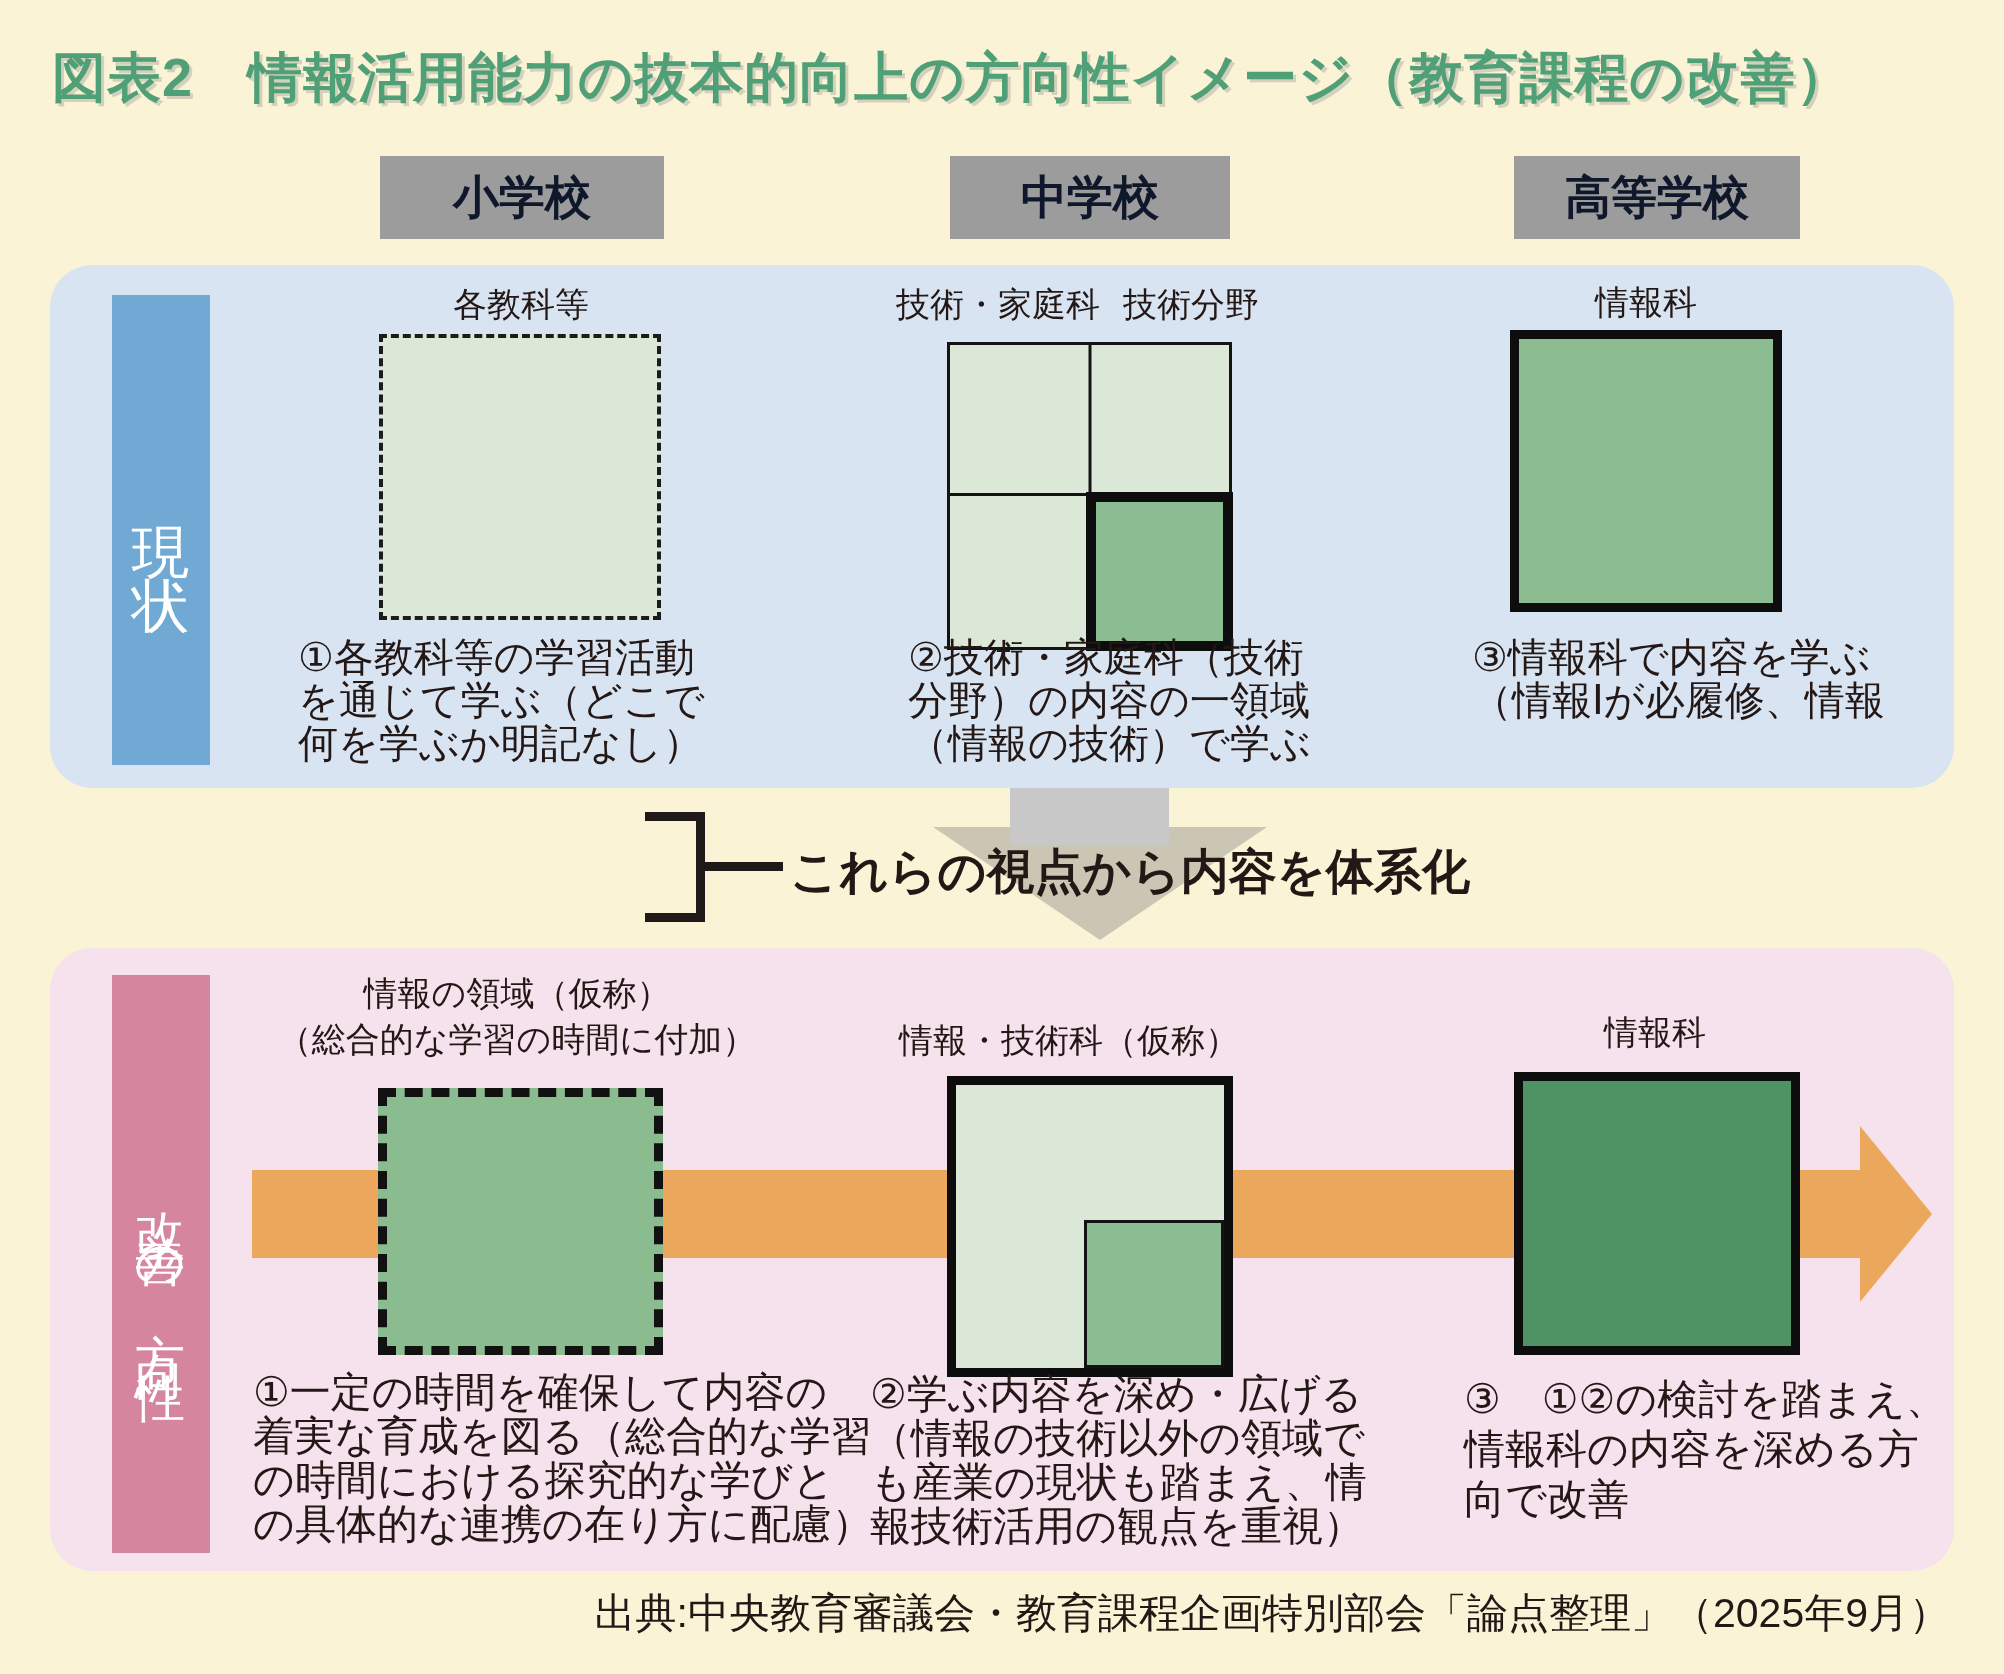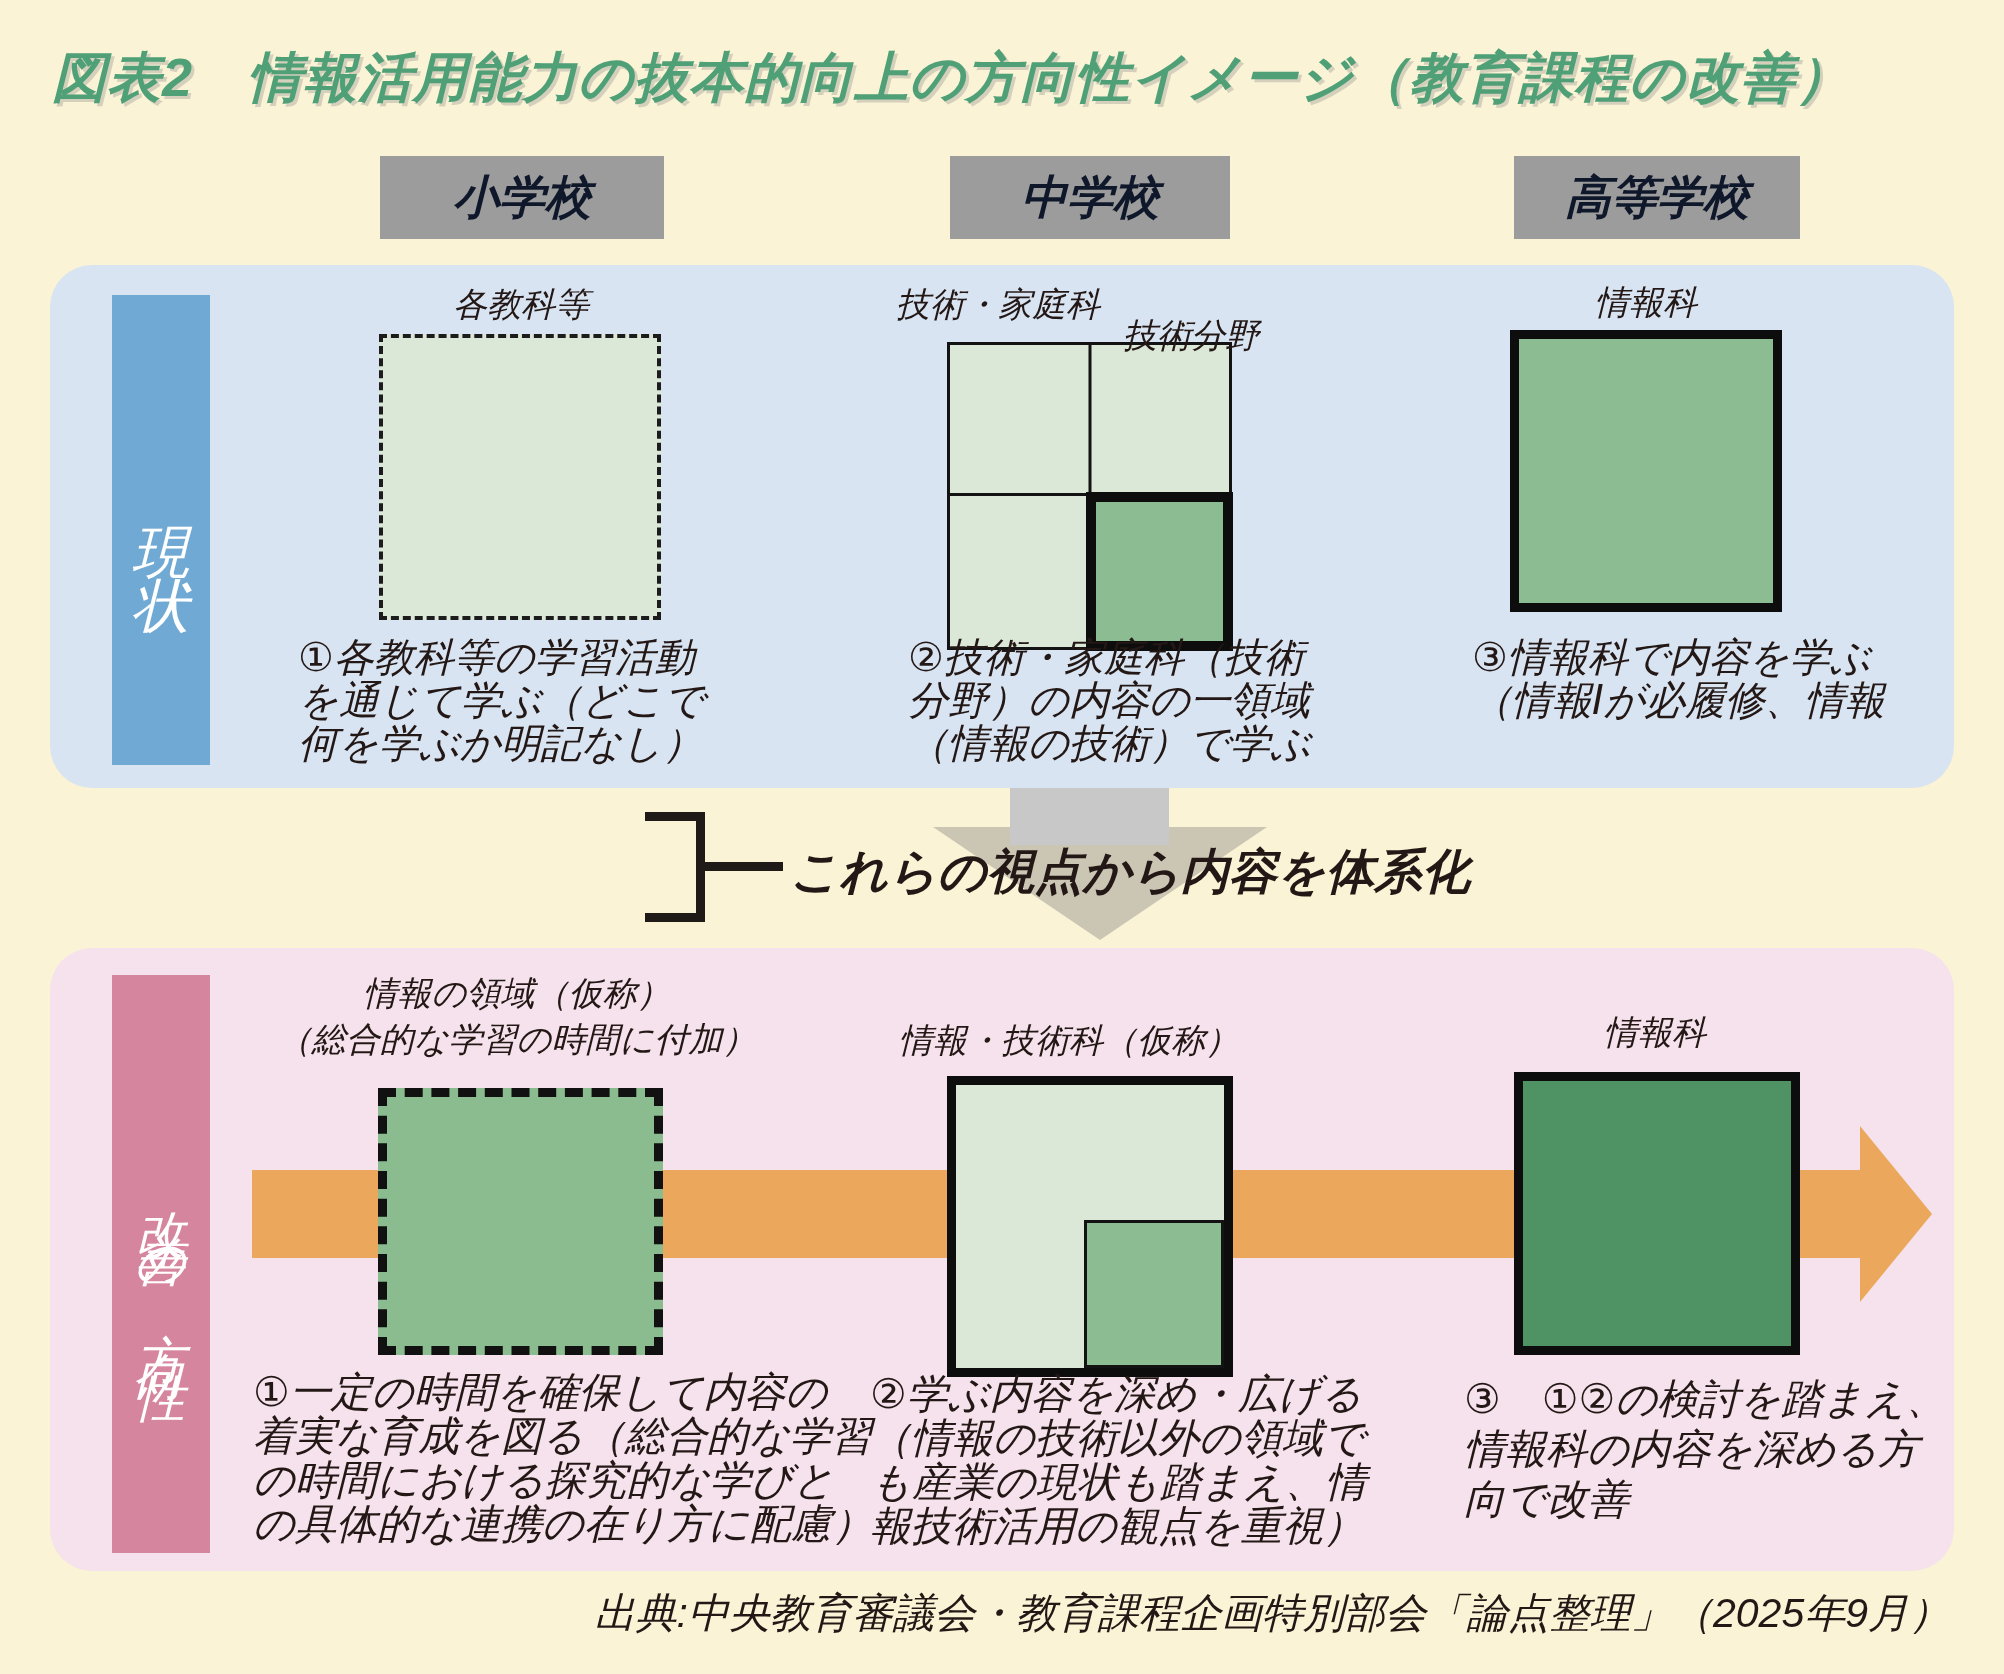--- a/index.html
+++ b/index.html
@@ -3,21 +3,21 @@
 <meta charset="utf-8">
 <style>
   :root{
     --page-bg:#FAF3D6; --title-green:#4FA077; --header-gray:#9C9C9C;
     --panel-blue:#D8E4F2; --bar-blue:#6FA9D4; --panel-pink:#F5E2EC; --bar-pink:#D6859F;
     --green-pale:#DBE8D7; --green-mid:#8CBD92; --green-bright:#8ABC90; --green-dark:#4F9264;
     --orange:#EBA85C; --gray-stem:#C8C8C8; --gray-tri:#CBC6B4; --ink:#231815;
   }
   html,body{margin:0;padding:0;}
   body{background:var(--page-bg);font-family:"Liberation Sans","DejaVu Sans",sans-serif;color:var(--ink);}
-  .canvas{position:relative;width:2004px;height:1674px;background:var(--page-bg);overflow:hidden;font-style:italic;}
+  .canvas{position:relative;width:2004px;height:1674px;background:var(--page-bg);overflow:hidden;}
   .abs{position:absolute;}
 
   .fig-title{left:52px;top:42px;font-size:54px;font-weight:bold;color:var(--title-green);
     letter-spacing:1px;white-space:nowrap;text-shadow:3px 3px 0 rgba(130,130,130,.30);z-index:5;}
 
   .school-hdr{top:156px;height:83px;background:var(--header-gray);color:#0f172a;font-size:46px;font-weight:bold;
     display:flex;align-items:center;justify-content:center;white-space:nowrap;z-index:4;}
   .hdr-elem{left:380px;width:284px;} .hdr-jr{left:950px;width:280px;} .hdr-hs{left:1514px;width:286px;}
 
   .panel{left:50px;width:1904px;border-radius:42px;z-index:0;}
@@ -25,21 +25,21 @@
   .panel-improve{top:948px;height:623px;background:var(--panel-pink);}
 
   .sidebar{display:flex;align-items:center;justify-content:center;color:#fff;z-index:3;}
   .sidebar span{writing-mode:vertical-rl;text-orientation:upright;}
   .sidebar-current{left:112px;top:295px;width:98px;height:470px;background:var(--bar-blue);font-size:58px;}
   .sidebar-current span{letter-spacing:.85em;}
   .sidebar-improve{left:112px;top:975px;width:98px;height:578px;background:var(--bar-pink);font-size:50px;}
   .sidebar-improve span{letter-spacing:.42em;}
 
   .caption{font-size:34px;white-space:nowrap;transform:translateX(-50%);z-index:3;}
-  .cap-elem-t{left:521px;top:282px;} .cap-jr-t1{left:998px;top:282px;} .cap-jr-t2{left:1191px;top:282px;margin-top:31px;}
+  .cap-elem-t{left:521px;top:282px;} .cap-jr-t1{left:998px;top:282px;} .cap-jr-t2{left:1191px;top:282px;}
   .cap-hs-t{left:1646px;top:280px;}
   .cap-elem-b{left:517px;top:970px;text-align:center;line-height:46px;}
   .cap-jr-b{left:1069px;top:1018px;} .cap-hs-b{left:1655px;top:1010px;}
 
   .note{font-size:40px;line-height:43px;white-space:nowrap;z-index:3;}
   .note-elem-t{left:298px;top:636px;} .note-jr-t{left:908px;top:636px;} .note-hs-t{left:1472px;top:636px;}
   .note-b{font-size:41px;line-height:44px;}
   .note-elem-b{left:253px;top:1370px;} .note-jr-b{left:870px;top:1372px;}
   .note-hs-b{left:1464px;top:1374px;line-height:50px;}
 

